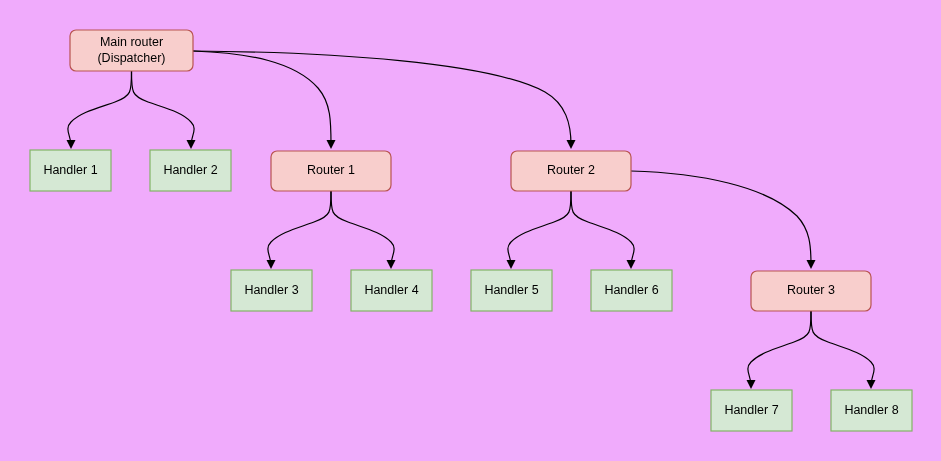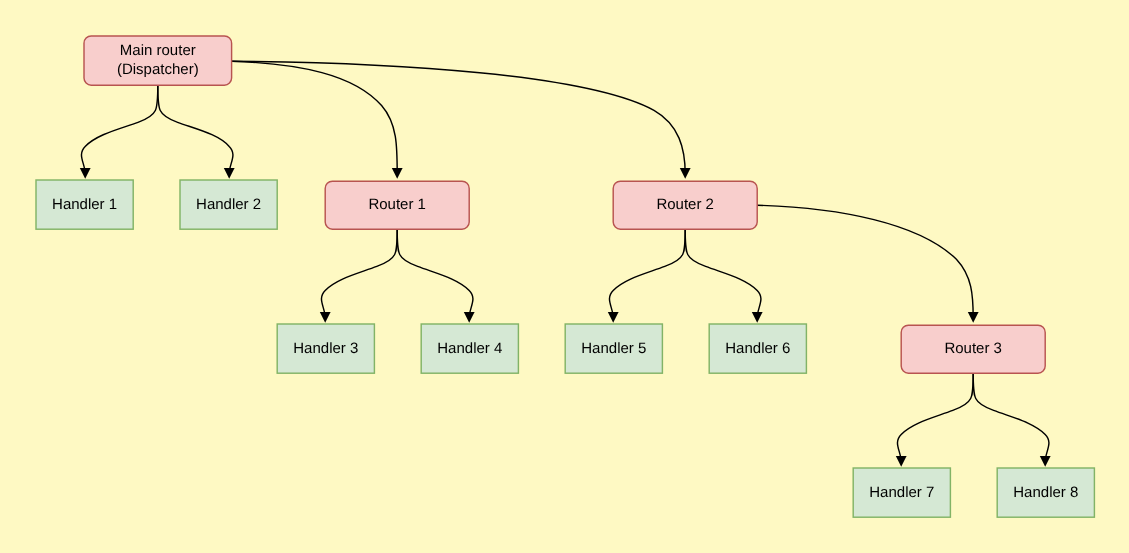--- a/index.html
+++ b/index.html
@@ -4,21 +4,21 @@
 <style>
   html, body {
     margin: 0;
     padding: 0;
     background: #ffffff;
   }
   #diagram-root {
     position: relative;
     width: 941px;
     height: 461px;
-    background: #fef9c3;
+    background: #f0abfc;
     overflow: hidden;
     font-family: "Liberation Sans", sans-serif;
     text-align: right;
   }
   svg.diagram-canvas {
     position: absolute;
     left: 0;
     top: 0;
     width: 941px;
     height: 461px;

